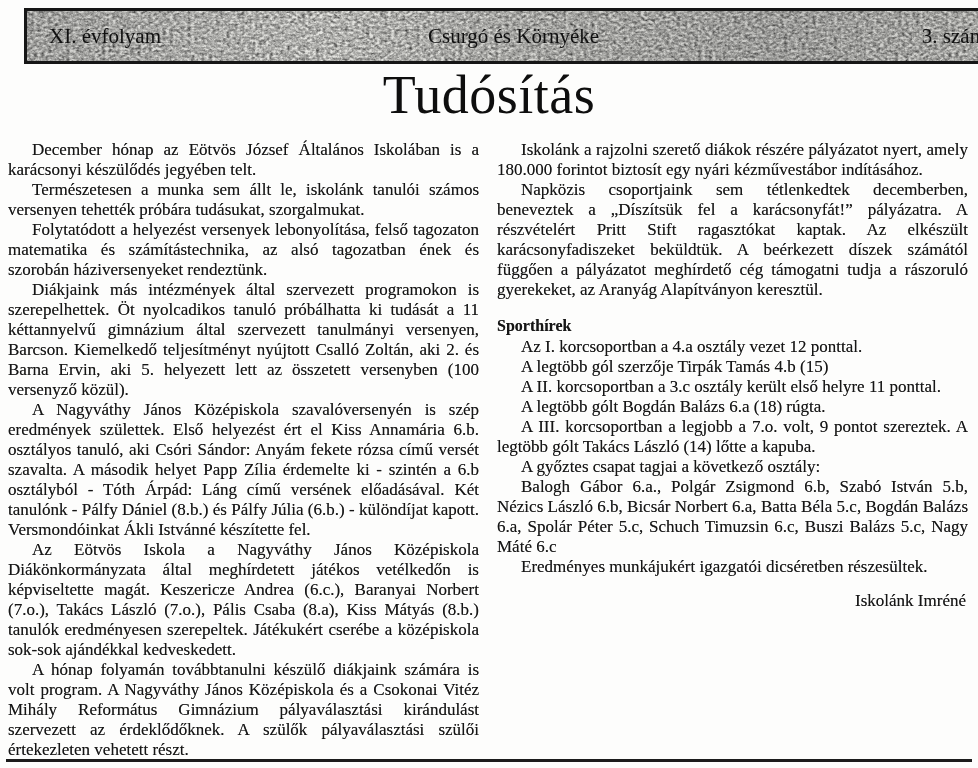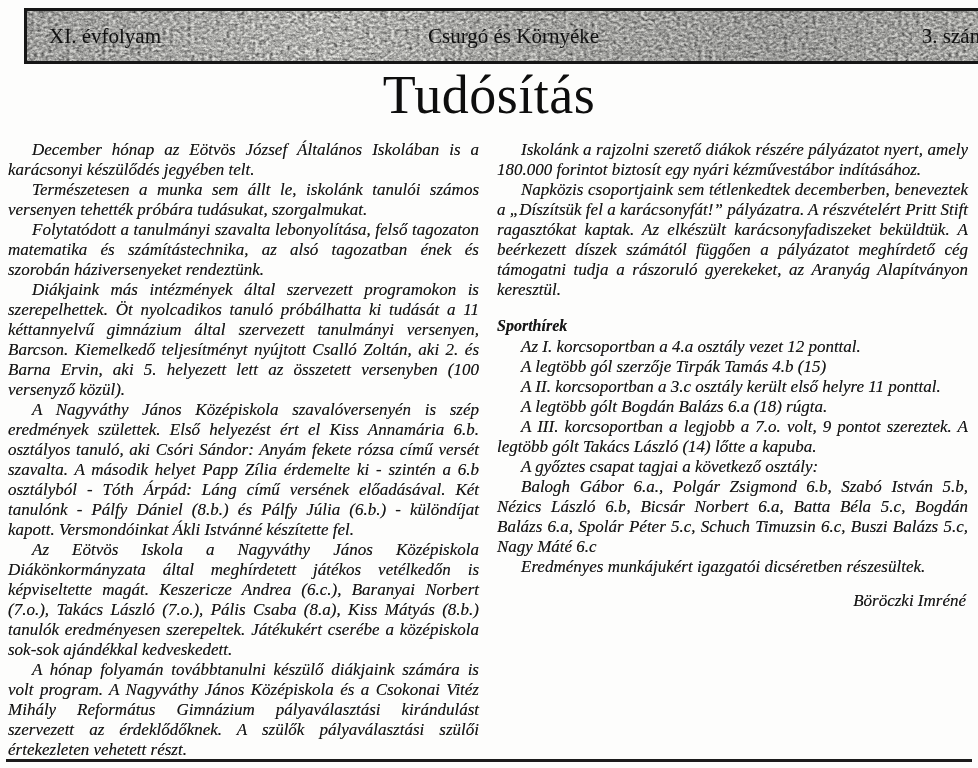--- a/index.html
+++ b/index.html
@@ -67,21 +67,20 @@
   }
 
   
   .columns {
     position: absolute;
     top: 140px;
     left: 8px;
     width: 960px;
     display: flex;
     gap: 18px;
-    font-style: italic;
   }
   .col {
     flex: 1 1 0;
     font-size: 17px;
     line-height: 20px;
     text-align: justify;
     color: #161616;
   }
   .col p {
     margin: 0;
@@ -131,39 +130,39 @@
     <span class="mh-text mh-right">3. szám</span>
   </div>
 
   <h1 class="article-title">Tudósítás</h1>
 
   <div class="columns">
 
     <div class="col">
       <p>December hónap az Eötvös József Általános Iskolában is a karácsonyi készülődés jegyében telt.</p>
       <p>Természetesen a munka sem állt le, iskolánk tanulói számos versenyen tehették próbára tudásukat, szorgalmukat.</p>
-      <p>Folytatódott a tanulmányi szavalta lebonyolítása, felső tagozaton matematika és számítástechnika, az alsó tagozatban ének és szorobán háziversenyeket rendeztünk.</p>
+      <p>Folytatódott a helyezést versenyek lebonyolítása, felső tagozaton matematika és számítástechnika, az alsó tagozatban ének és szorobán háziversenyeket rendeztünk.</p>
       <p>Diákjaink más intézmények által szervezett programokon is szerepelhettek. Öt nyolcadikos tanuló próbálhatta ki tudását a 11 kéttannyelvű gimnázium által szervezett tanulmányi versenyen, Barcson. Kiemelkedő teljesítményt nyújtott Csalló Zoltán, aki 2. és Barna Ervin, aki 5. helyezett lett az összetett versenyben (100 versenyző közül).</p>
       <p>A Nagyváthy János Középiskola szavalóversenyén is szép eredmények születtek. Első helyezést ért el Kiss Annamária 6.b. osztályos tanuló, aki Csóri Sándor: Anyám fekete rózsa című versét szavalta. A második helyet Papp Zília érdemelte ki - szintén a 6.b osztályból - Tóth Árpád: Láng című versének előadásával. Két tanulónk - Pálfy Dániel (8.b.) és Pálfy Júlia (6.b.) - különdíjat kapott. Versmondóinkat Ákli Istvánné készítette fel.</p>
       <p>Az Eötvös Iskola a Nagyváthy János Középiskola Diákönkormányzata által meghírdetett játékos vetélkedőn is képviseltette magát. Keszericze Andrea (6.c.), Baranyai Norbert (7.o.), Takács László (7.o.), Pális Csaba (8.a), Kiss Mátyás (8.b.) tanulók eredményesen szerepeltek. Játékukért cserébe a középiskola sok-sok ajándékkal kedveskedett.</p>
       <p>A hónap folyamán továbbtanulni készülő diákjaink számára is volt program. A Nagyváthy János Középiskola és a Csokonai Vitéz Mihály Református Gimnázium pályaválasztási kirándulást szervezett az érdeklődőknek. A szülők pályaválasztási szülői értekezleten vehetett részt.</p>
     </div>
 
     <div class="col">
       <p>Iskolánk a rajzolni szerető diákok részére pályázatot nyert, amely 180.000 forintot biztosít egy nyári kézművestábor indításához.</p>
       <p>Napközis csoportjaink sem tétlenkedtek decemberben, beneveztek a „Díszítsük fel a karácsonyfát!” pályázatra. A részvételért Pritt Stift ragasztókat kaptak. Az elkészült karácsonyfadiszeket beküldtük. A beérkezett díszek számától függően a pályázatot meghírdető cég támogatni tudja a rászoruló gyerekeket, az Aranyág Alapítványon keresztül.</p>
       <p class="sports-heading">Sporthírek</p>
       <p>Az I. korcsoportban a 4.a osztály vezet 12 ponttal.</p>
       <p>A legtöbb gól szerzője Tirpák Tamás 4.b (15)</p>
       <p>A II. korcsoportban a 3.c osztály került első helyre 11 ponttal.</p>
       <p>A legtöbb gólt Bogdán Balázs 6.a (18) rúgta.</p>
       <p>A III. korcsoportban a legjobb a 7.o. volt, 9 pontot szereztek. A legtöbb gólt Takács László (14) lőtte a kapuba.</p>
       <p>A győztes csapat tagjai a következő osztály:</p>
       <p>Balogh Gábor 6.a., Polgár Zsigmond 6.b, Szabó István 5.b, Nézics László 6.b, Bicsár Norbert 6.a, Batta Béla 5.c, Bogdán Balázs 6.a, Spolár Péter 5.c, Schuch Timuzsin 6.c, Buszi Balázs 5.c, Nagy Máté 6.c</p>
       <p>Eredményes munkájukért igazgatói dicséretben részesültek.</p>
-      <p class="signature">Böröczki Imréné</p>
+      <p class="signature">Iskolánk Imréné</p>
     </div>
 
   </div>
 
   <div class="bottom-rule"></div>
 
 </div>
 
 </body></html>

